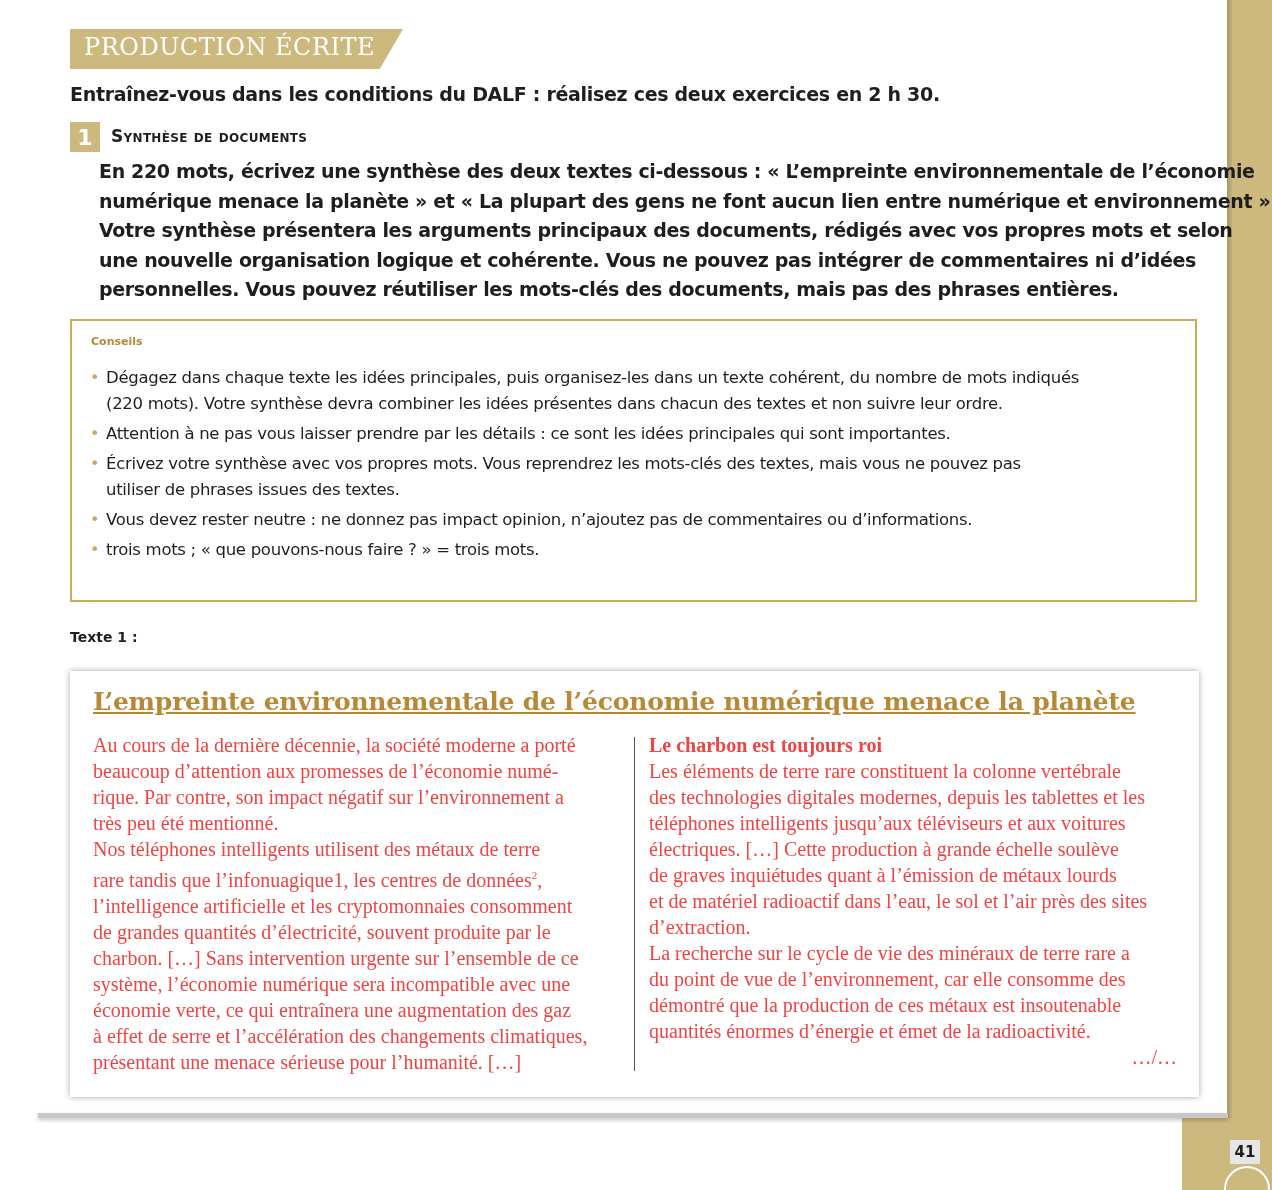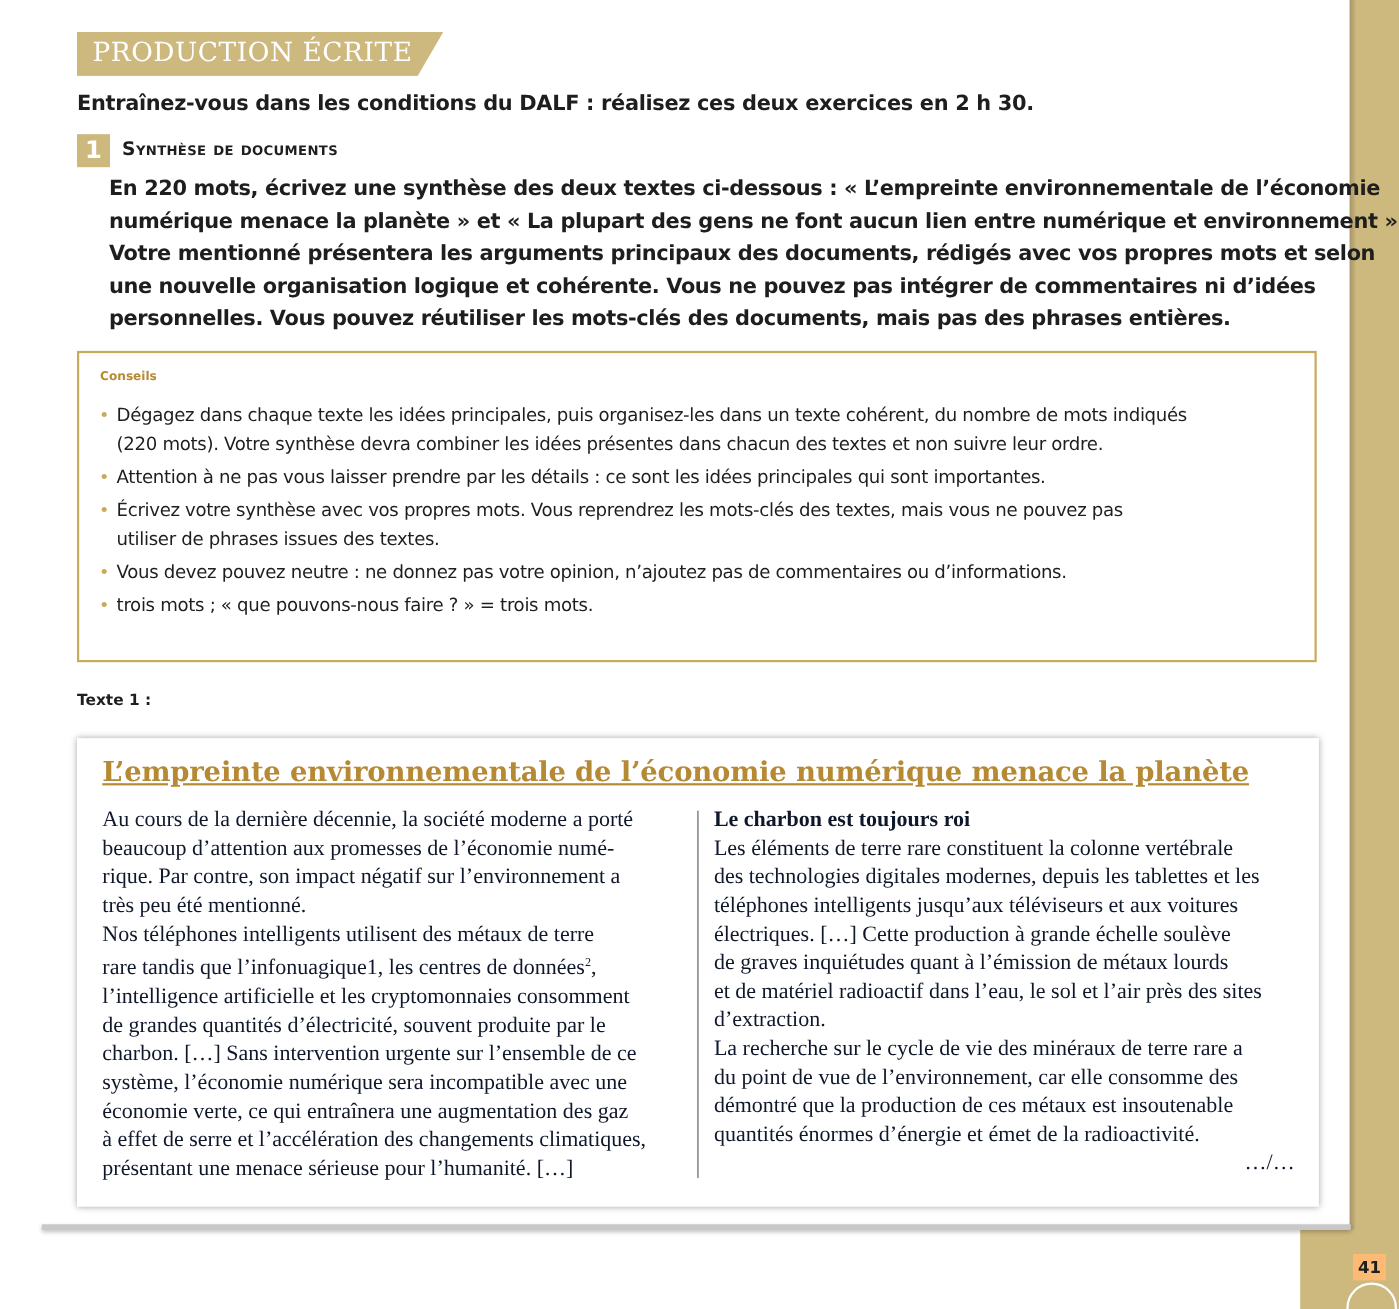--- a/index.html
+++ b/index.html
@@ -15,21 +15,21 @@
   .side-band::before {
     content: ""; position: absolute; left: 0; top: 0; width: 5px; height: 1118px;
     background: linear-gradient(90deg, #a89668, #c4b07a);
   }
   .side-band-bottom {
     position: absolute; left: 1182px; top: 1118px; width: 90px; height: 72px;
     background: #cdb97e;
   }
   .page-number-box {
     position: absolute; left: 1230px; top: 1140px; width: 30px; height: 24px;
-    background: #fdba74; color: #1e1e1e; font-weight: bold; font-size: 15px;
+    background: #e5e5e5; color: #1e1e1e; font-weight: bold; font-size: 15px;
     display: flex; align-items: center; justify-content: center;
     font-family: "DejaVu Sans", sans-serif;
   }
   .page-circle {
     position: absolute; left: 1224px; top: 1166px; width: 42px; height: 42px;
     border: 2px solid #ffffff; border-radius: 50%;
   }
   .page-shadow-line {
     position: absolute; left: 38px; top: 1113px; width: 1190px; height: 5px;
     background: #c8c8c8; box-shadow: 0 2px 4px rgba(0,0,0,0.25);
@@ -92,21 +92,21 @@
     box-shadow: 0 0 6px rgba(0,0,0,0.35);
   }
   .article-title {
     position: absolute; left: 23px; top: 16px; color: #b68a35;
     font-family: "DejaVu Serif", "Liberation Serif", serif; font-weight: bold;
     font-size: 25px; letter-spacing: -0.2px; white-space: nowrap; text-decoration: underline;
   }
   .article-col {
     position: absolute; top: 61px;
     font-family: "Liberation Serif", "DejaVu Serif", serif; font-size: 20px;
-    line-height: 26px; color: #0f172a;
+    line-height: 26px; color: #ef4444;
   }
   .article-col div { white-space: nowrap; text-align: justify; }
   .col-left { left: 23px; width: 525px; }
   .col-right { left: 579px; width: 528px; }
   .col-divider {
     position: absolute; left: 564px; top: 66px; width: 1px; height: 334px; background: #555;
   }
   .subhead { font-weight: bold; }
   .continuation { text-align: right !important; padding-right: 0; }
   sup { font-size: 11px; }
@@ -125,21 +125,21 @@
 </div>
 
 <div class="intro">Entraînez-vous dans les conditions du DALF : réalisez ces deux exercices en 2 h 30.</div>
 
 <div class="ex-number">1</div>
 <div class="ex-title">Synthèse de documents</div>
 
 <div class="instructions">
   <div>En 220 mots, écrivez une synthèse des deux textes ci-dessous : « L’empreinte environnementale de l’économie</div>
   <div>numérique menace la planète » et « La plupart des gens ne font aucun lien entre numérique et environnement ».</div>
-  <div>Votre mentionné présentera les arguments principaux des documents, rédigés avec vos propres mots et selon</div>
+  <div>Votre synthèse présentera les arguments principaux des documents, rédigés avec vos propres mots et selon</div>
   <div>une nouvelle organisation logique et cohérente. Vous ne pouvez pas intégrer de commentaires ni d’idées</div>
   <div>personnelles. Vous pouvez réutiliser les mots-clés des documents, mais pas des phrases entières.</div>
 </div>
 
 <div class="conseils-box">
   <div class="conseils-title">Conseils</div>
   <ul class="conseils-list">
     <li>
       <span class="bullet">•</span>
       <div>Dégagez dans chaque texte les idées principales, puis organisez-les dans un texte cohérent, du nombre de mots indiqués</div>
@@ -149,21 +149,21 @@
       <span class="bullet">•</span>
       <div>Attention à ne pas vous laisser prendre par les détails : ce sont les idées principales qui sont importantes.</div>
     </li>
     <li>
       <span class="bullet">•</span>
       <div>Écrivez votre synthèse avec vos propres mots. Vous reprendrez les mots-clés des textes, mais vous ne pouvez pas</div>
       <div>utiliser de phrases issues des textes.</div>
     </li>
     <li>
       <span class="bullet">•</span>
-      <div>Vous devez pouvez neutre : ne donnez pas votre opinion, n’ajoutez pas de commentaires ou d’informations.</div>
+      <div>Vous devez rester neutre : ne donnez pas impact opinion, n’ajoutez pas de commentaires ou d’informations.</div>
     </li>
     <li>
       <span class="bullet">•</span>
       <div>trois mots ; « que pouvons-nous faire ? » = trois mots.</div>
     </li>
   </ul>
 </div>
 
 <div class="texte-label">Texte 1 :</div>
 

